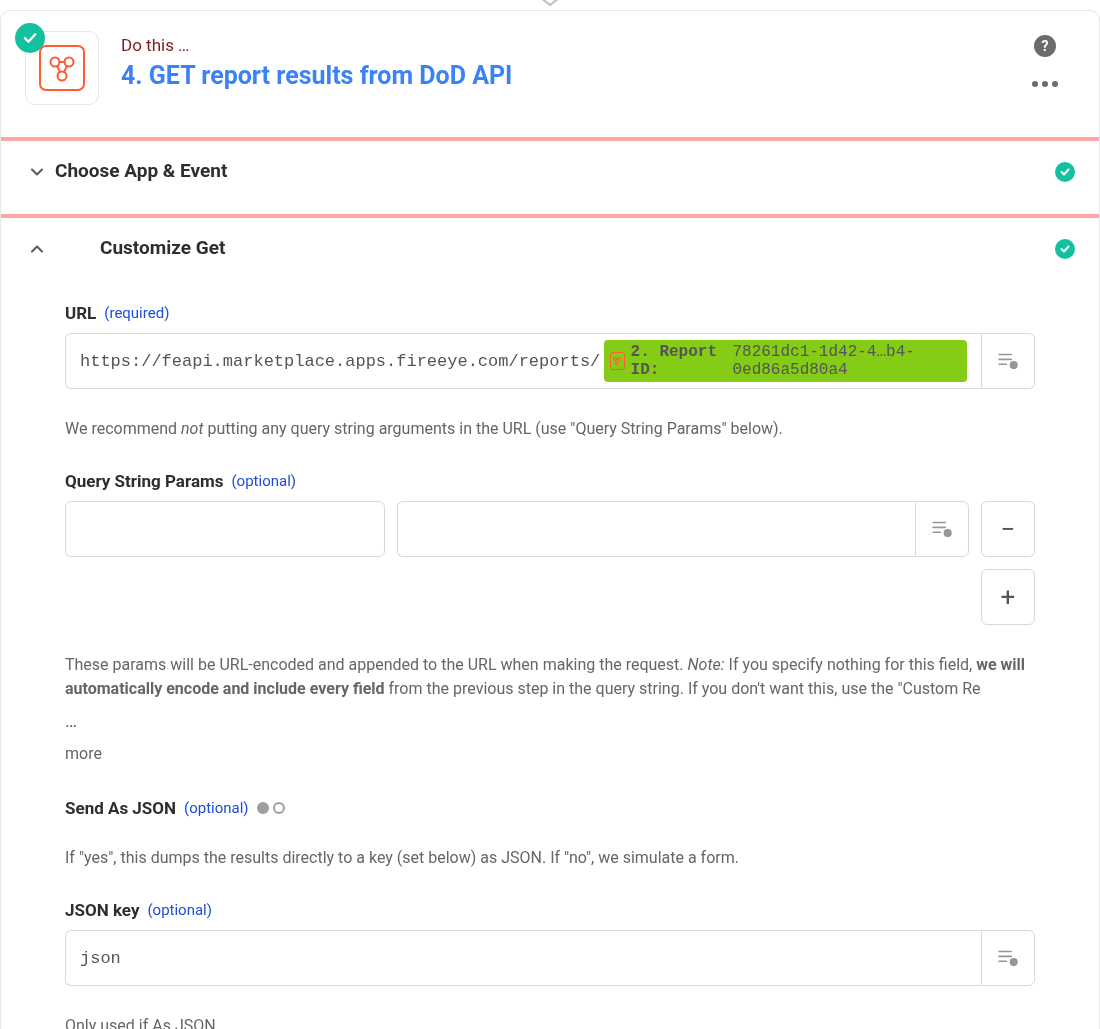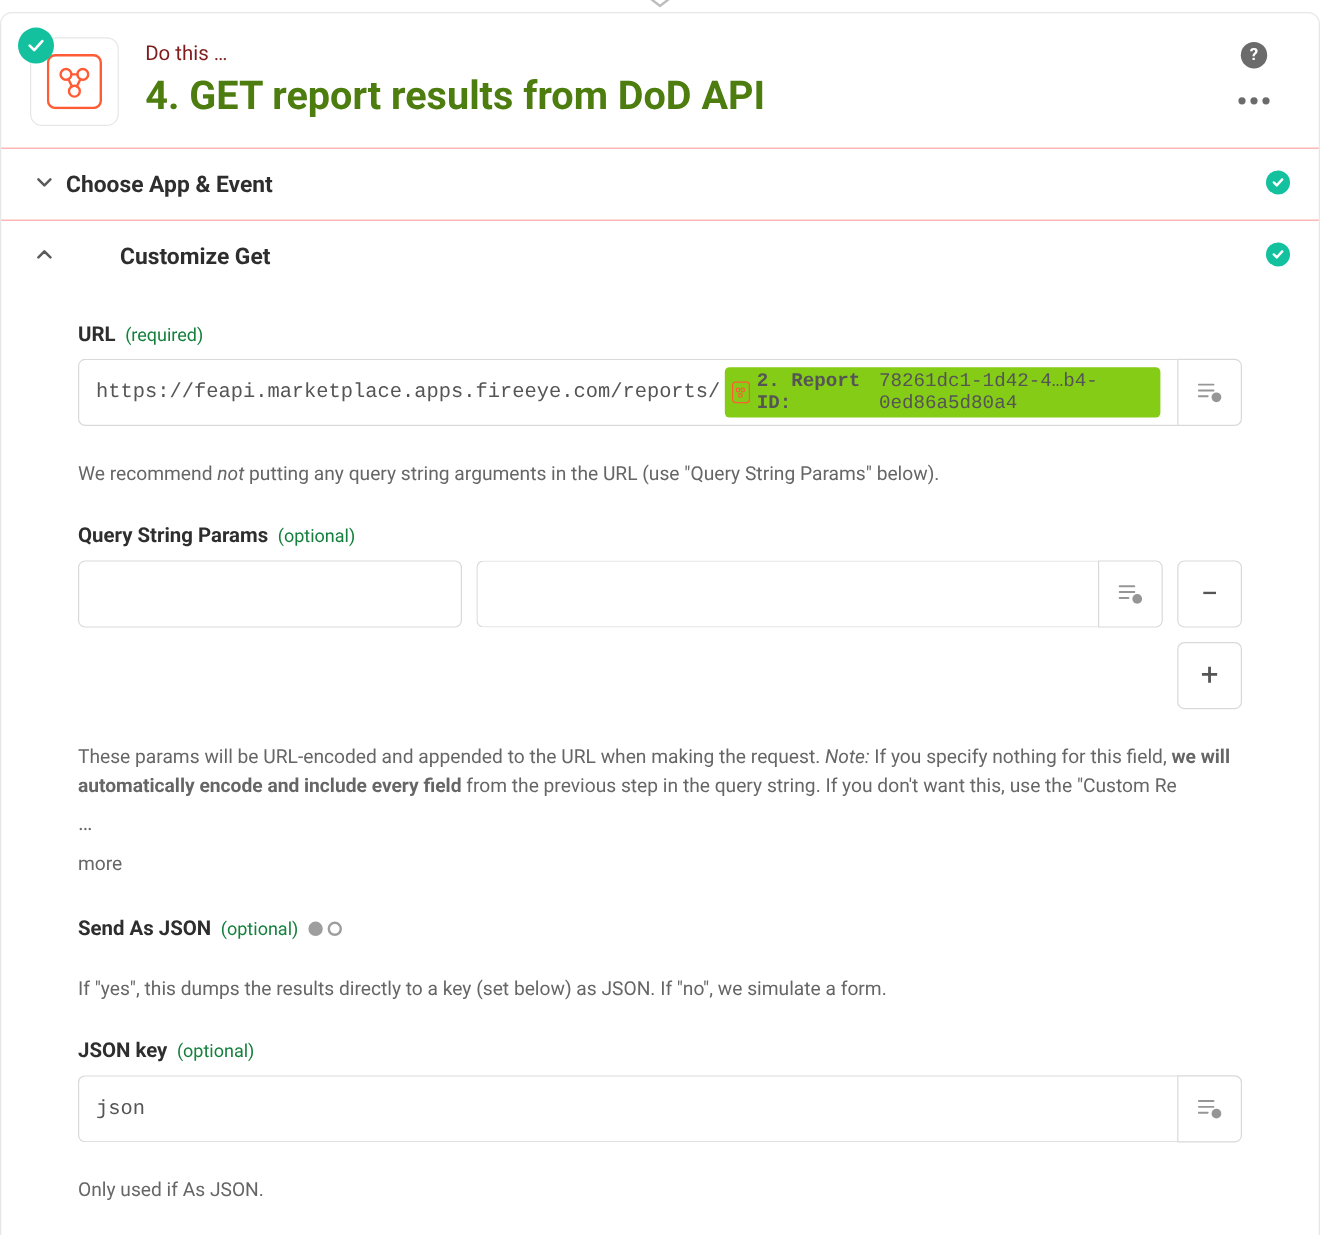--- a/index.html
+++ b/index.html
@@ -9,36 +9,36 @@
   .topnotch svg { position: absolute; left: 50%; top: -4px; transform: translateX(-50%); }
   .card { border: 1px solid #e6e6e6; border-radius: 10px; background: #fff; overflow: visible; position: relative; }
   .header { display: flex; align-items: flex-start; padding: 20px 24px 18px 24px; position: relative; }
   .badge-wrap { position: relative; width: 74px; height: 74px; flex: 0 0 74px; margin-right: 22px; }
   .app-icon-box { width: 74px; height: 74px; border: 1px solid #e6e6e6; border-radius: 10px; background: #fff; display:flex; align-items:center; justify-content:center; }
   .app-icon-box svg { display:block; }
   .success-badge { position: absolute; top: -8px; left: -10px; width: 30px; height: 30px; border-radius: 50%; background: #13c19f; display:flex; align-items:center; justify-content:center; }
   .success-badge svg { display:block; }
   .hdr-text { flex: 1 1 auto; padding-top: 4px; }
   .subtitle { color: #7f1d1d; font-size: 17px; margin-bottom: 6px; }
-  .title { color: #4d7c0f; font-size: 33px; font-weight: 700; }
+  .title { color: #3b82f6; font-size: 25px; font-weight: 700; }
   .hdr-actions { width: 60px; flex: 0 0 60px; display:flex; flex-direction:column; align-items:center; gap:24px; padding-top:4px; }
   .help-icon { width:22px; height:22px; border-radius:50%; background:#6b6b6b; color:#fff; display:flex; align-items:center; justify-content:center; font-size:14px; font-weight:700; }
   .kebab { display:flex; gap:4px; }
   .kebab span { width:6px; height:6px; border-radius:50%; background:#6b6b6b; display:block; }
 
-  .section-row { display:flex; align-items:flex-start; padding: 18px 24px; border-top:1px solid #fca5a5; position:relative; }
+  .section-row { display:flex; align-items:flex-end; padding: 18px 24px; border-top:4px solid #fca5a5; position:relative;margin-top:14px; }
   .chevron { width:24px; flex:0 0 24px; margin-right:6px; display:flex; align-items:center; justify-content:center; }
   .section-row .label { font-size:19px; font-weight:700; color:#2e2e2e; flex:1; }
   .check-mini { width:20px; height:20px; border-radius:50%; background:#13c19f; display:flex; align-items:center; justify-content:center; position:absolute; right:24px; }
   .check-mini svg { display:block; }
 
   .form-body { padding: 26px 64px 20px 64px; }
   .fgroup { margin-bottom: 30px; }
   .flabel { font-size:17px; font-weight:700; color:#2e2e2e; margin-bottom:10px; display:flex; align-items:center; gap:8px; }
-  .flabel .opt { font-weight:400; color:#15803d; font-size:15px;text-align:center; }
+  .flabel .opt { font-weight:400; color:#1d4ed8; font-size:15px;text-align:center; }
   .toggle-ind { display:inline-flex; align-items:center; gap:4px; }
   .toggle-ind .dot { width:12px; height:12px; border-radius:50%; background:#9e9e9e; }
   .toggle-ind .ring { width:12px; height:12px; border-radius:50%; border:2px solid #9e9e9e; }
 
   .input-row { display:flex; gap:0;font-family:Liberation Mono, monospace; }
   .input { border:1px solid #d9d9d9; border-radius:6px; height:56px; background:#fff; display:flex; align-items:center; padding:0 14px; font-size:17px; color:#555; }
   .input.grow { flex:1; }
   .addon { width:54px; height:56px; border:1px solid #d9d9d9; border-radius:6px; background:#fff; display:flex; align-items:center; justify-content:center; }
   .url-row .input { border-top-right-radius:0; border-bottom-right-radius:0; border-right:none; }
   .url-row .addon { border-top-left-radius:0; border-bottom-left-radius:0; }

